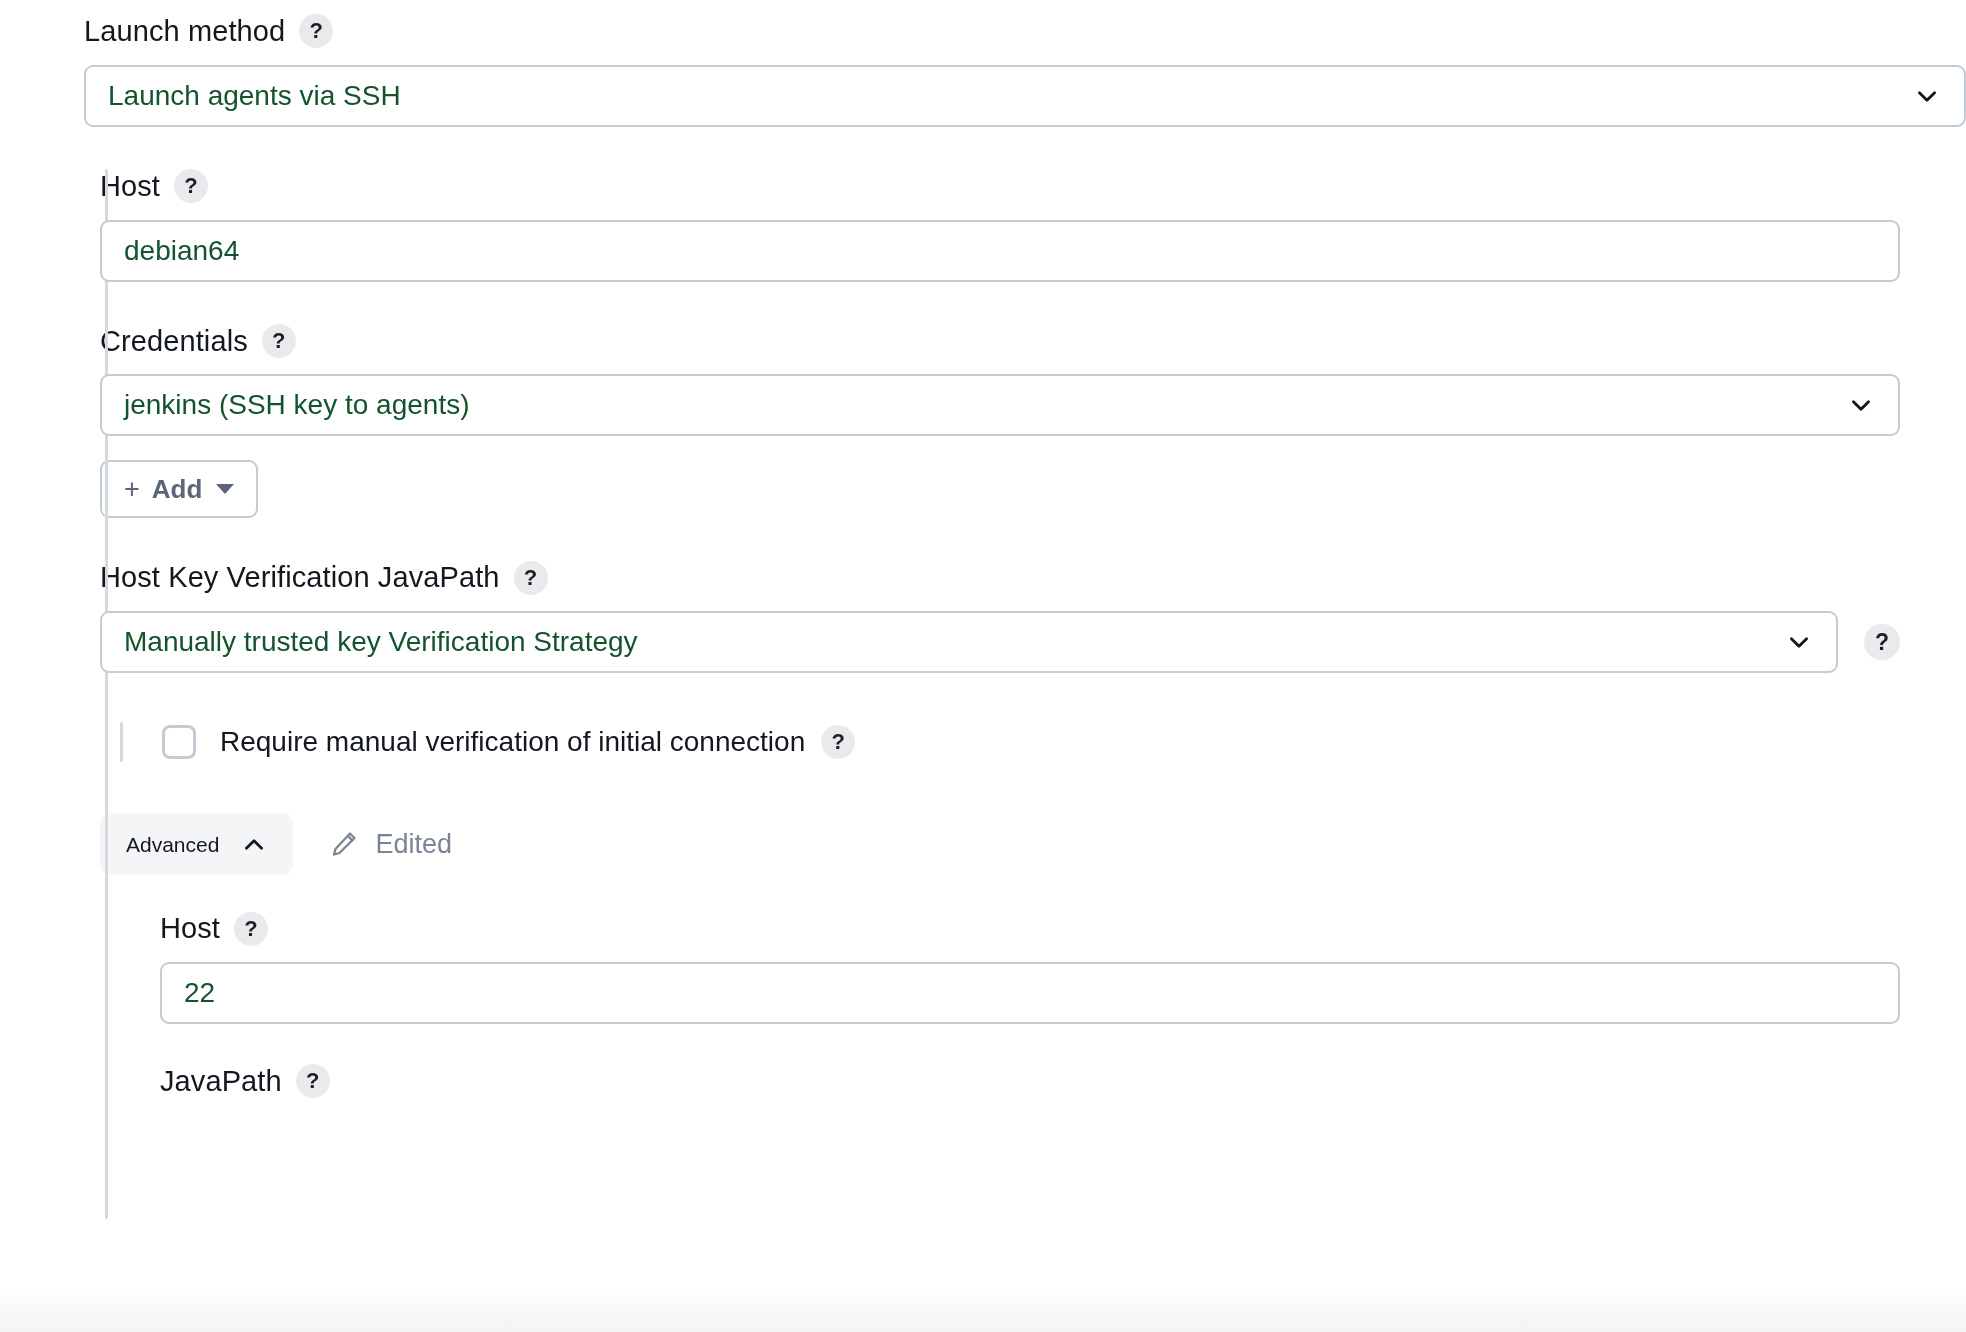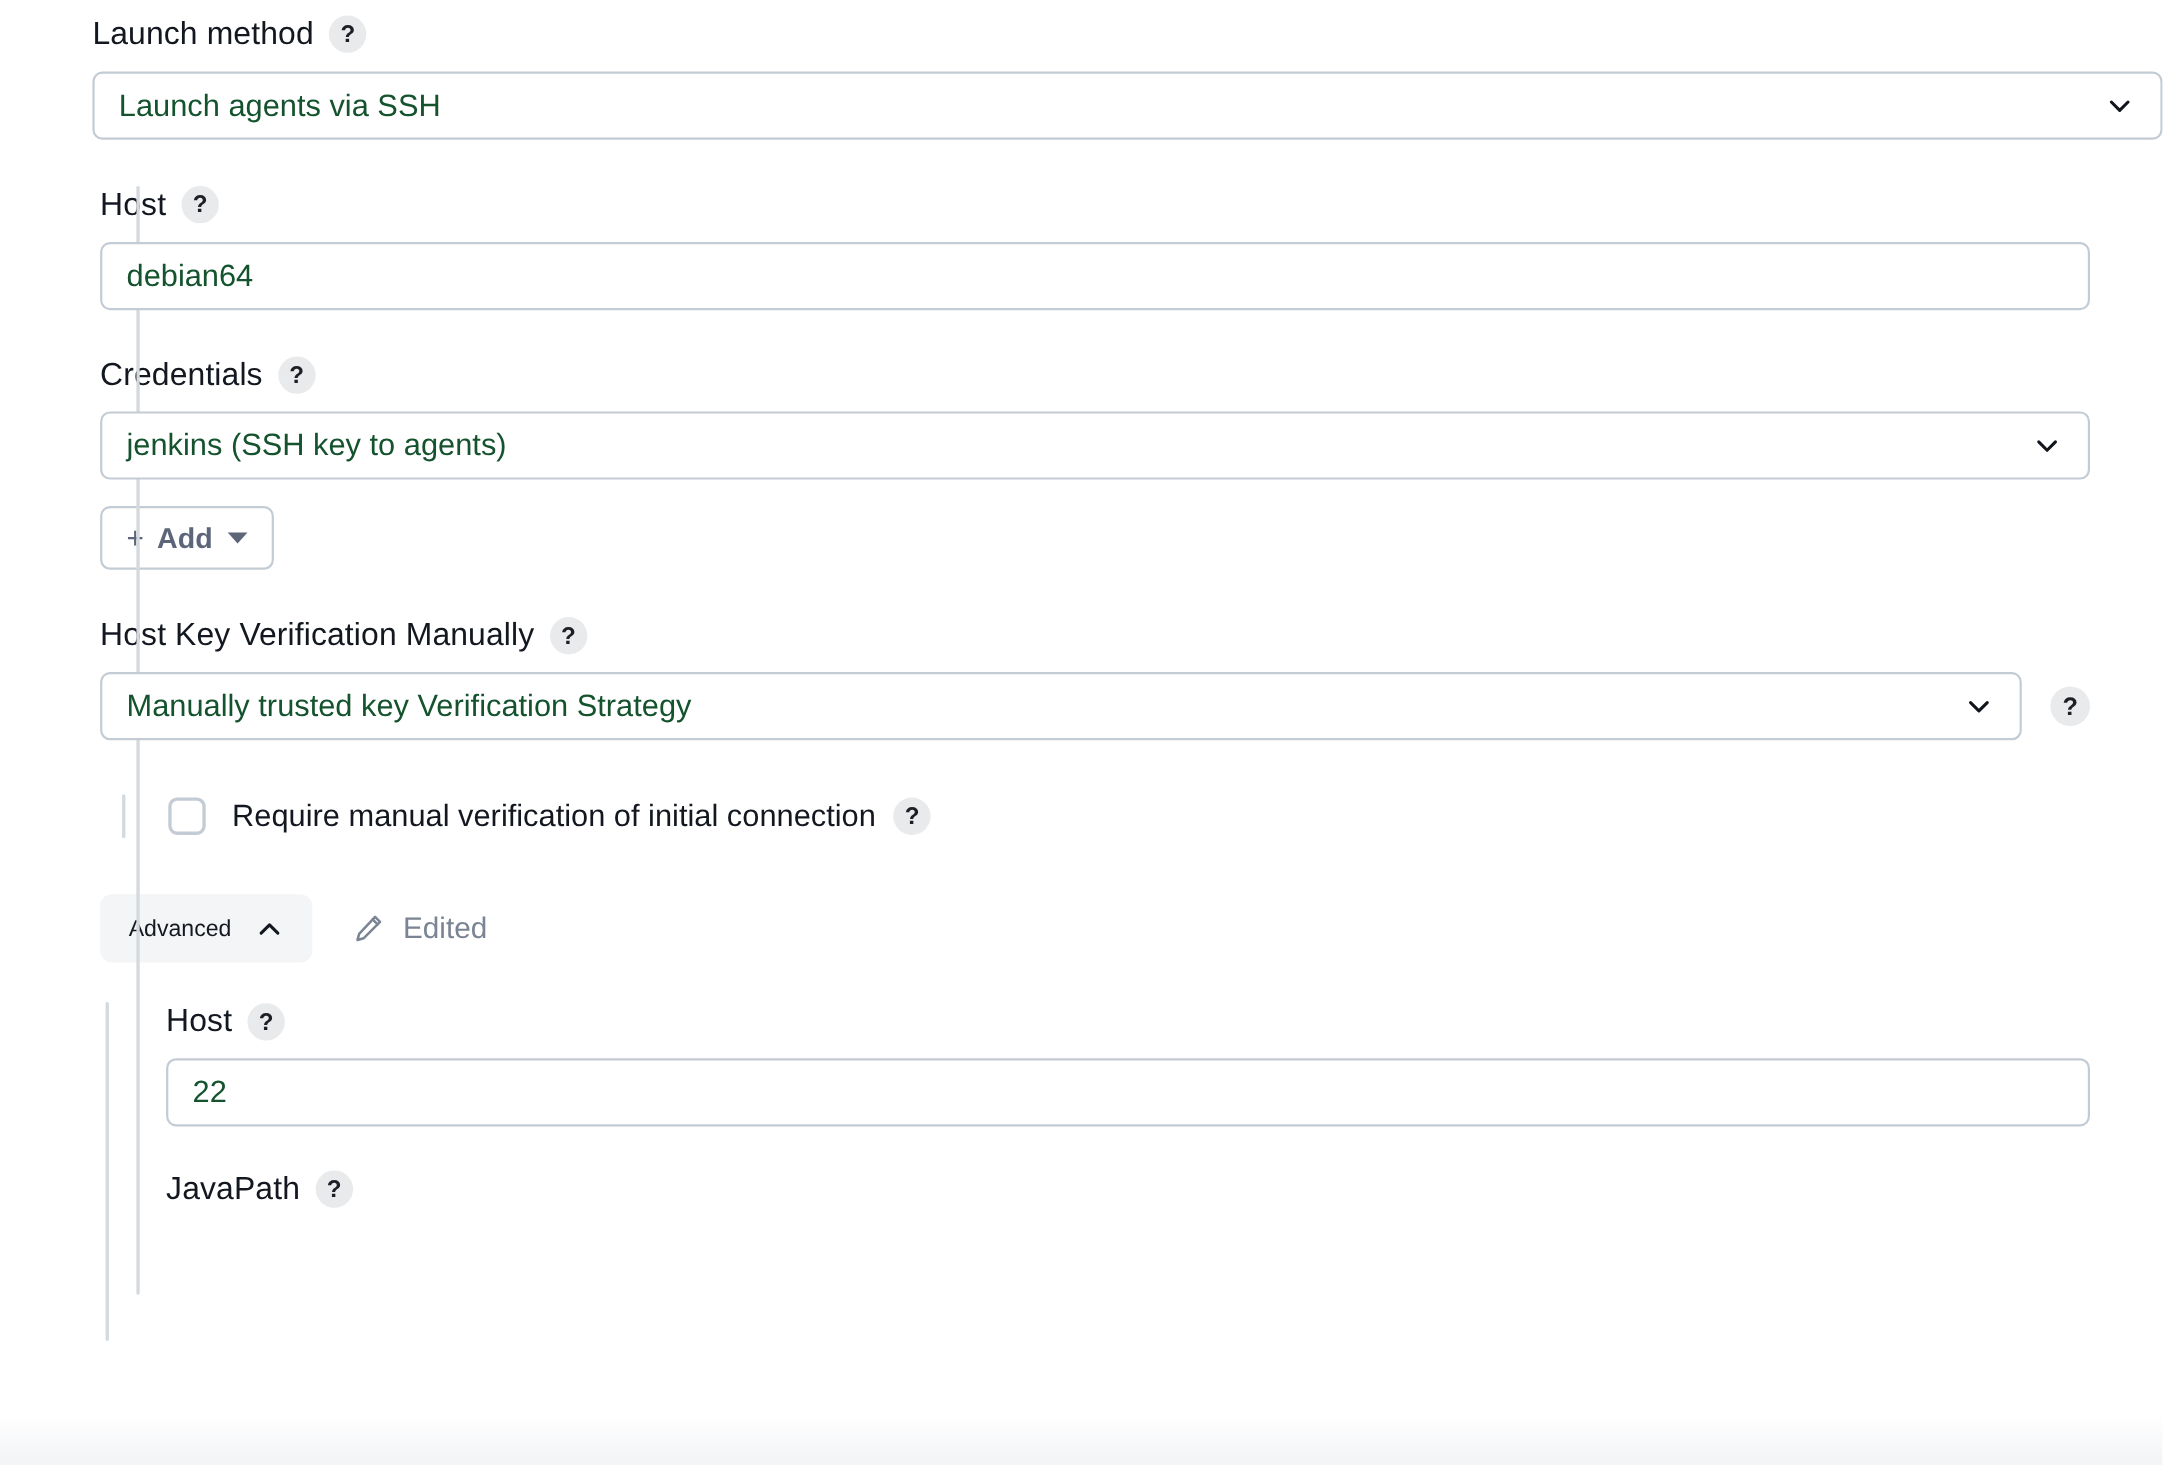--- a/index.html
+++ b/index.html
@@ -87,23 +87,22 @@
   }
 
   
   .launch-block { padding-left: 84px; }
   .launch-block .field-label { margin-bottom: 16px; }
 
   
   .ssh-section {
     position: relative;
     margin-top: 42px;
-    padding-left: 72px;
+    padding-left: 100px;
     padding-right: 66px;
-    margin-left: 19px;
   }
   .ssh-section > .rail-main {
     left: 105px;
     top: 0;
     bottom: -78px;
   }
 
   .form-group { margin-bottom: 42px; }
   .form-group .field-label { margin-bottom: 16px; }
 
@@ -283,21 +282,21 @@
       </div>
       <button class="add-button">
         <span class="plus">+</span>
         <span>Add</span>
         <span class="caret"></span>
       </button>
     </div>
 
     <div class="form-group">
       <div class="field-label">
-        <span>Host Key Verification Manually</span>
+        <span>Host Key Verification JavaPath</span>
         <span class="help-badge">?</span>
       </div>
       <div class="strategy-row">
         <div class="input-box select">
           <span>Manually trusted key Verification Strategy</span>
           <span class="chevron">
             <svg viewBox="0 0 24 24" fill="none" stroke="#11151c" stroke-width="2.6" stroke-linecap="round" stroke-linejoin="round">
                 <polyline points="5,9 12,16 19,9"></polyline>
               </svg>
           </span>

